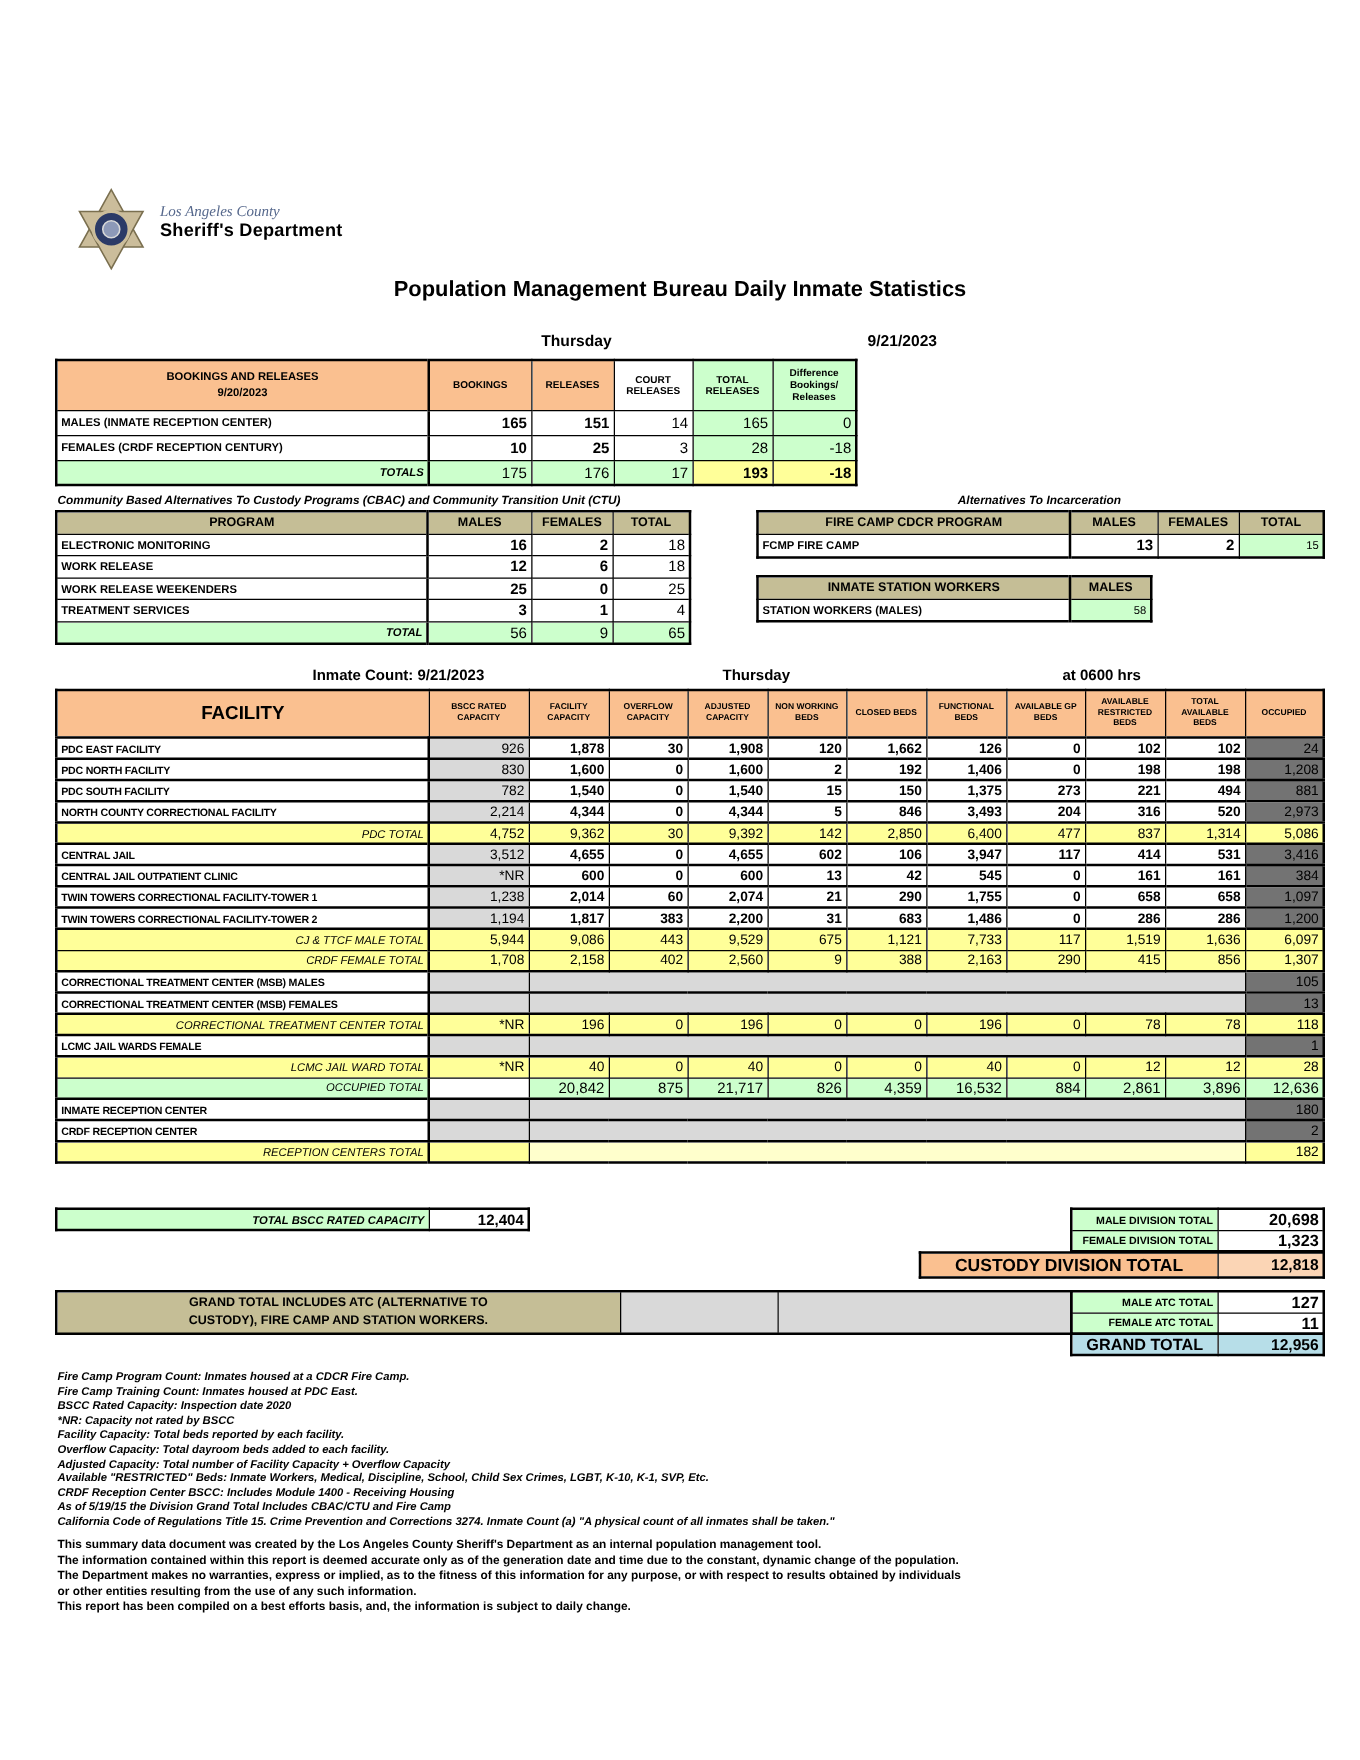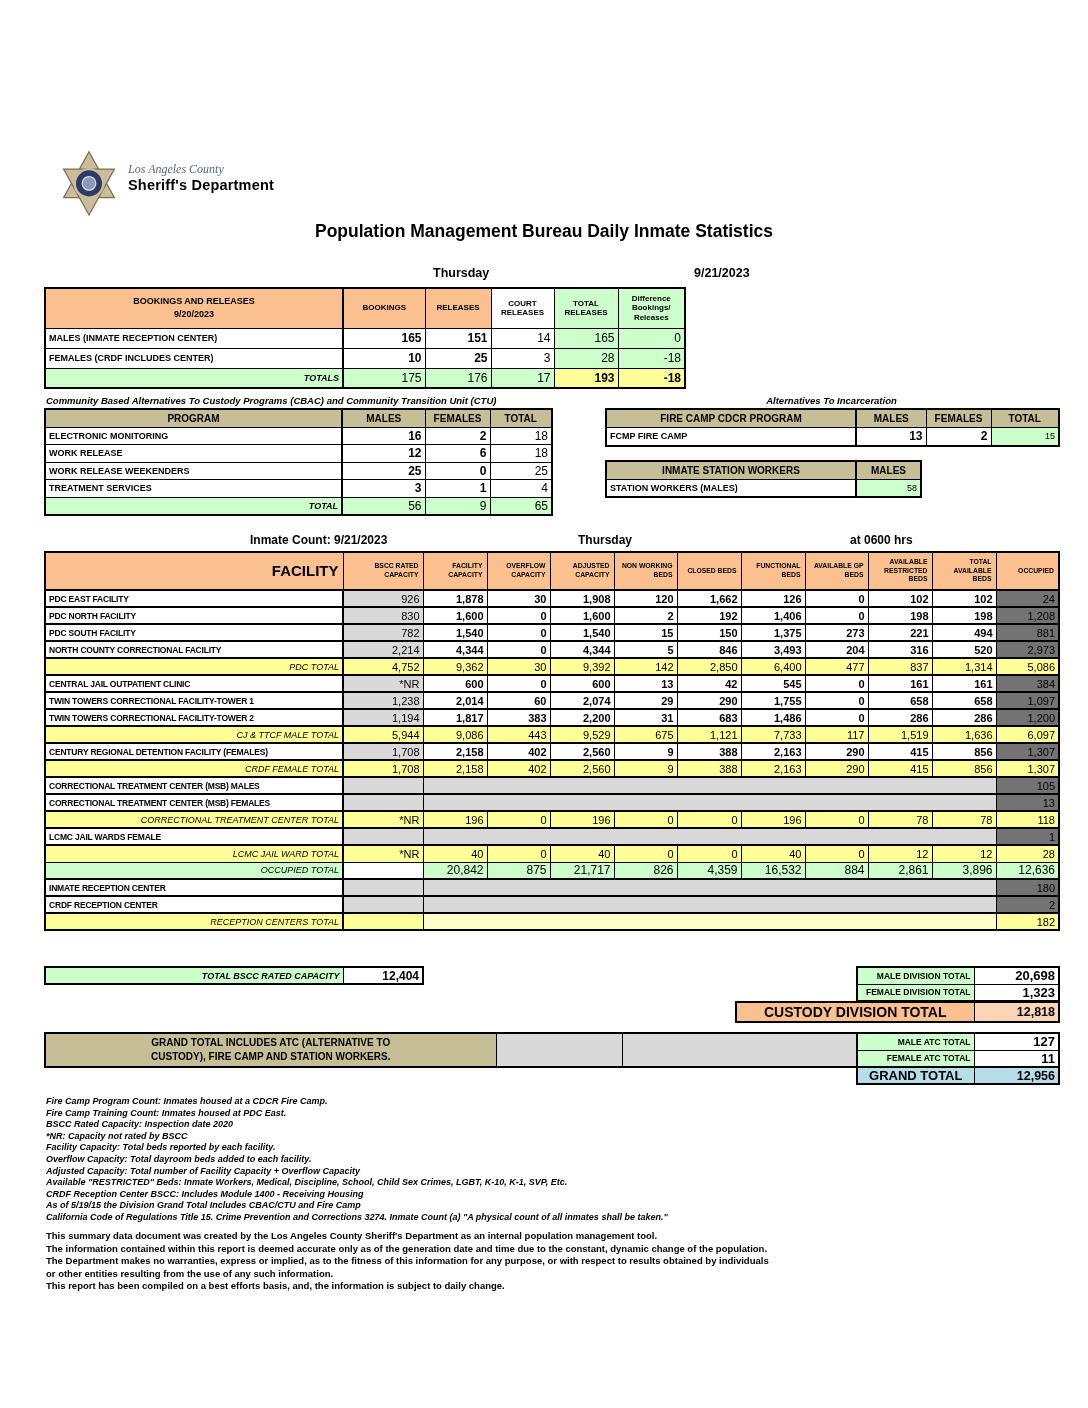--- a/index.html
+++ b/index.html
@@ -55,21 +55,21 @@
   .cb thead tr{height:18px;}
   .cb tbody tr{height:17.5px;}
   .cb td:first-child,.cb th:first-child{border-right:2px solid #000;}
   .cb th{font-size:10px;font-weight:bold;text-align:center;}
   .small-title{font-size:9.5px;font-weight:bold;font-style:italic;}
 
   
   .ft{width:1014px;border:2px solid #000;}
   .ft thead tr{height:38px;}
   .ft tbody tr{height:17px;}
-  .ft th{background:#FAC090;font-size:6.8px;font-weight:bold;text-align:right;
+  .ft th{background:#FAC090;font-size:6.8px;font-weight:bold;text-align:center;
          white-space:normal;line-height:1.3;padding:0 4px;margin-top:35px;}
   .ft th.facility-h{font-size:15px;}
   .ft td:first-child{border-right:2px solid #000;}
   .ft tr.r-data td{border-top:2px solid #000;border-bottom:2px solid #000;}
 
   
   .mini{border:2px solid #000;}
   .mini td{border:1px solid #000;}
   .divlbl{font-size:8.5px;font-weight:bold;text-align:right;background:#CCFFCC;white-space:nowrap;}
   .divval{font-size:13px;font-weight:bold;text-align:right;background:#fff;}
@@ -128,21 +128,21 @@
     <tbody id="bookings-body">
         <tr>
           <td class="blbl">MALES (INMATE RECEPTION CENTER)</td>
           <td class="num n12 b">165</td>
           <td class="num n12 b">151</td>
           <td class="num n12">14</td>
           <td class="green num n12">165</td>
           <td class="green num n12">0</td>
         </tr>
         <tr>
-          <td class="blbl">FEMALES (CRDF INCLUDES CENTER)</td>
+          <td class="blbl">FEMALES (CRDF RECEPTION CENTURY)</td>
           <td class="num n12 b">10</td>
           <td class="num n12 b">25</td>
           <td class="num n12">3</td>
           <td class="green num n12">28</td>
           <td class="green num n12">-18</td>
         </tr>
         <tr>
           <td class="green tlbl" style="font-weight: bold;">TOTALS</td>
           <td class="green num n12">175</td>
           <td class="green num n12">176</td>
@@ -350,40 +350,54 @@
           <td class="yellow num">9,392</td>
           <td class="yellow num">142</td>
           <td class="yellow num">2,850</td>
           <td class="yellow num">6,400</td>
           <td class="yellow num">477</td>
           <td class="yellow num">837</td>
           <td class="yellow num">1,314</td>
           <td class="yellow num">5,086</td>
         </tr>
         <tr class="r-data">
+          <td class="flbl">CENTRAL JAIL</td>
+          <td class="gray num">3,512</td>
+          <td class="num b">4,655</td>
+          <td class="num b">0</td>
+          <td class="num b">4,655</td>
+          <td class="num b">602</td>
+          <td class="num b">106</td>
+          <td class="num b">3,947</td>
+          <td class="num b">117</td>
+          <td class="num b">414</td>
+          <td class="num b">531</td>
+          <td class="blue num">3,416</td>
+        </tr>
+        <tr class="r-data">
           <td class="flbl">CENTRAL JAIL OUTPATIENT CLINIC</td>
           <td class="gray num">*NR</td>
           <td class="num b">600</td>
           <td class="num b">0</td>
           <td class="num b">600</td>
           <td class="num b">13</td>
           <td class="num b">42</td>
           <td class="num b">545</td>
           <td class="num b">0</td>
           <td class="num b">161</td>
           <td class="num b">161</td>
           <td class="blue num">384</td>
         </tr>
         <tr class="r-data">
           <td class="flbl">TWIN TOWERS CORRECTIONAL FACILITY-TOWER 1</td>
           <td class="gray num">1,238</td>
           <td class="num b">2,014</td>
           <td class="num b">60</td>
           <td class="num b">2,074</td>
-          <td class="num b">29</td>
+          <td class="num b">21</td>
           <td class="num b">290</td>
           <td class="num b">1,755</td>
           <td class="num b">0</td>
           <td class="num b">658</td>
           <td class="num b">658</td>
           <td class="blue num">1,097</td>
         </tr>
         <tr class="r-data">
           <td class="flbl">TWIN TOWERS CORRECTIONAL FACILITY-TOWER 2</td>
           <td class="gray num">1,194</td>
@@ -404,34 +418,20 @@
           <td class="yellow num">9,086</td>
           <td class="yellow num">443</td>
           <td class="yellow num">9,529</td>
           <td class="yellow num">675</td>
           <td class="yellow num">1,121</td>
           <td class="yellow num">7,733</td>
           <td class="yellow num">117</td>
           <td class="yellow num">1,519</td>
           <td class="yellow num">1,636</td>
           <td class="yellow num">6,097</td>
-        </tr>
-        <tr class="r-data">
-          <td class="flbl">CENTURY REGIONAL DETENTION FACILITY (FEMALES)</td>
-          <td class="gray num">1,708</td>
-          <td class="num b">2,158</td>
-          <td class="num b">402</td>
-          <td class="num b">2,560</td>
-          <td class="num b">9</td>
-          <td class="num b">388</td>
-          <td class="num b">2,163</td>
-          <td class="num b">290</td>
-          <td class="num b">415</td>
-          <td class="num b">856</td>
-          <td class="blue num">1,307</td>
         </tr>
         <tr>
           <td class="yellow tlbl">CRDF FEMALE TOTAL</td>
           <td class="yellow num">1,708</td>
           <td class="yellow num">2,158</td>
           <td class="yellow num">402</td>
           <td class="yellow num">2,560</td>
           <td class="yellow num">9</td>
           <td class="yellow num">388</td>
           <td class="yellow num">2,163</td>

